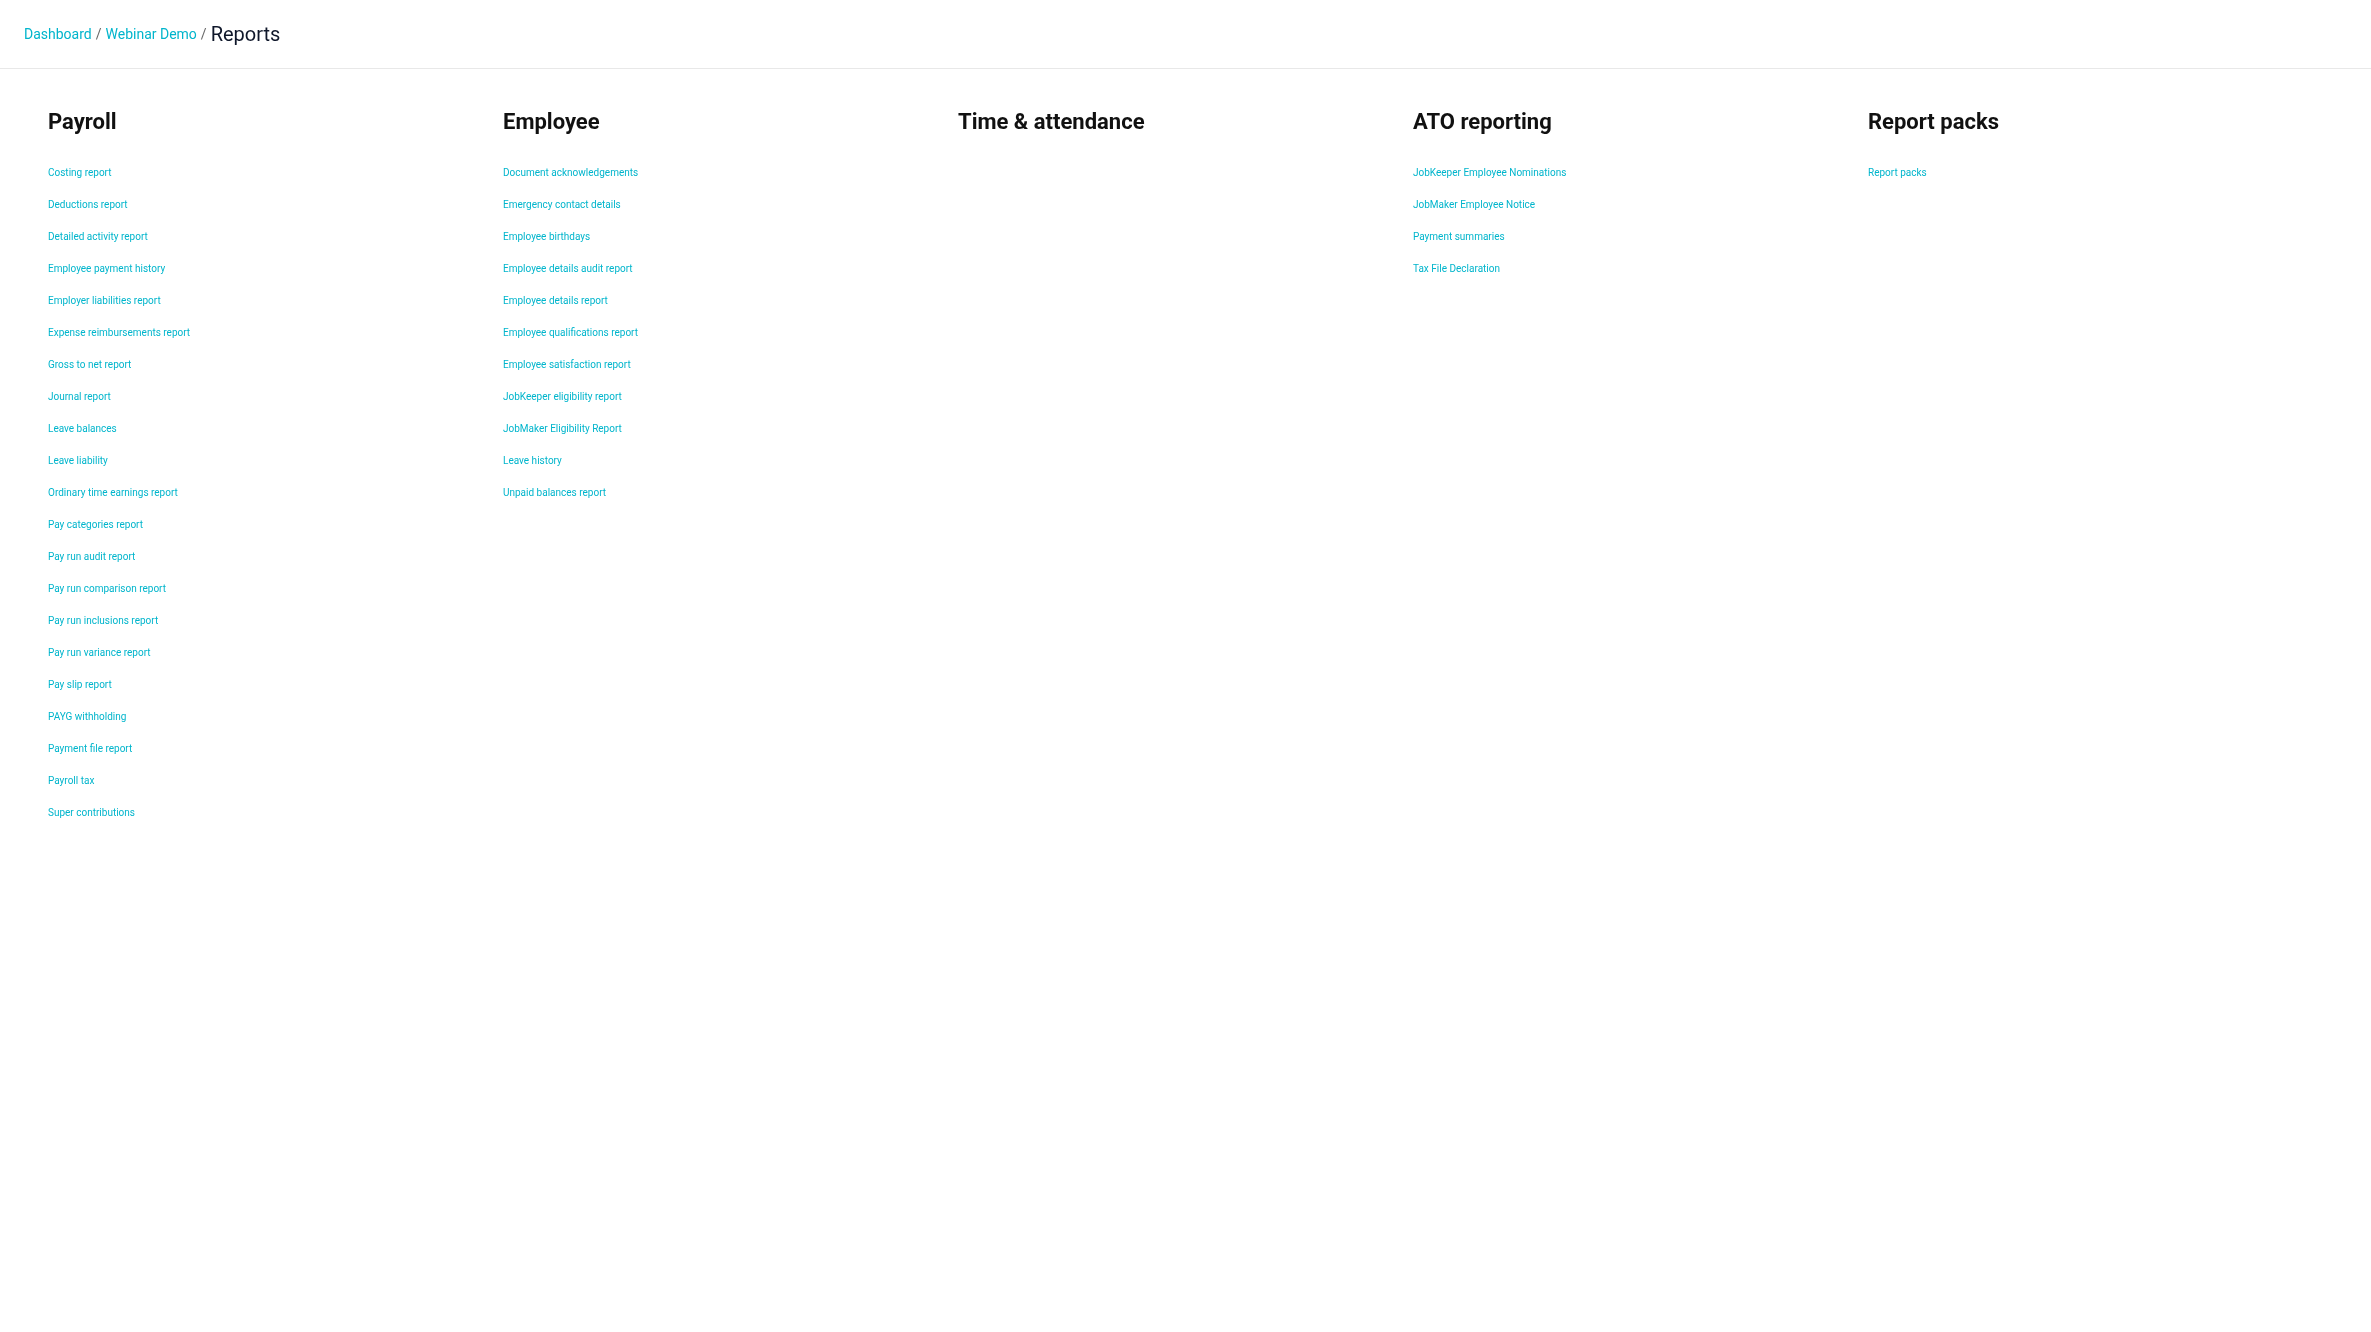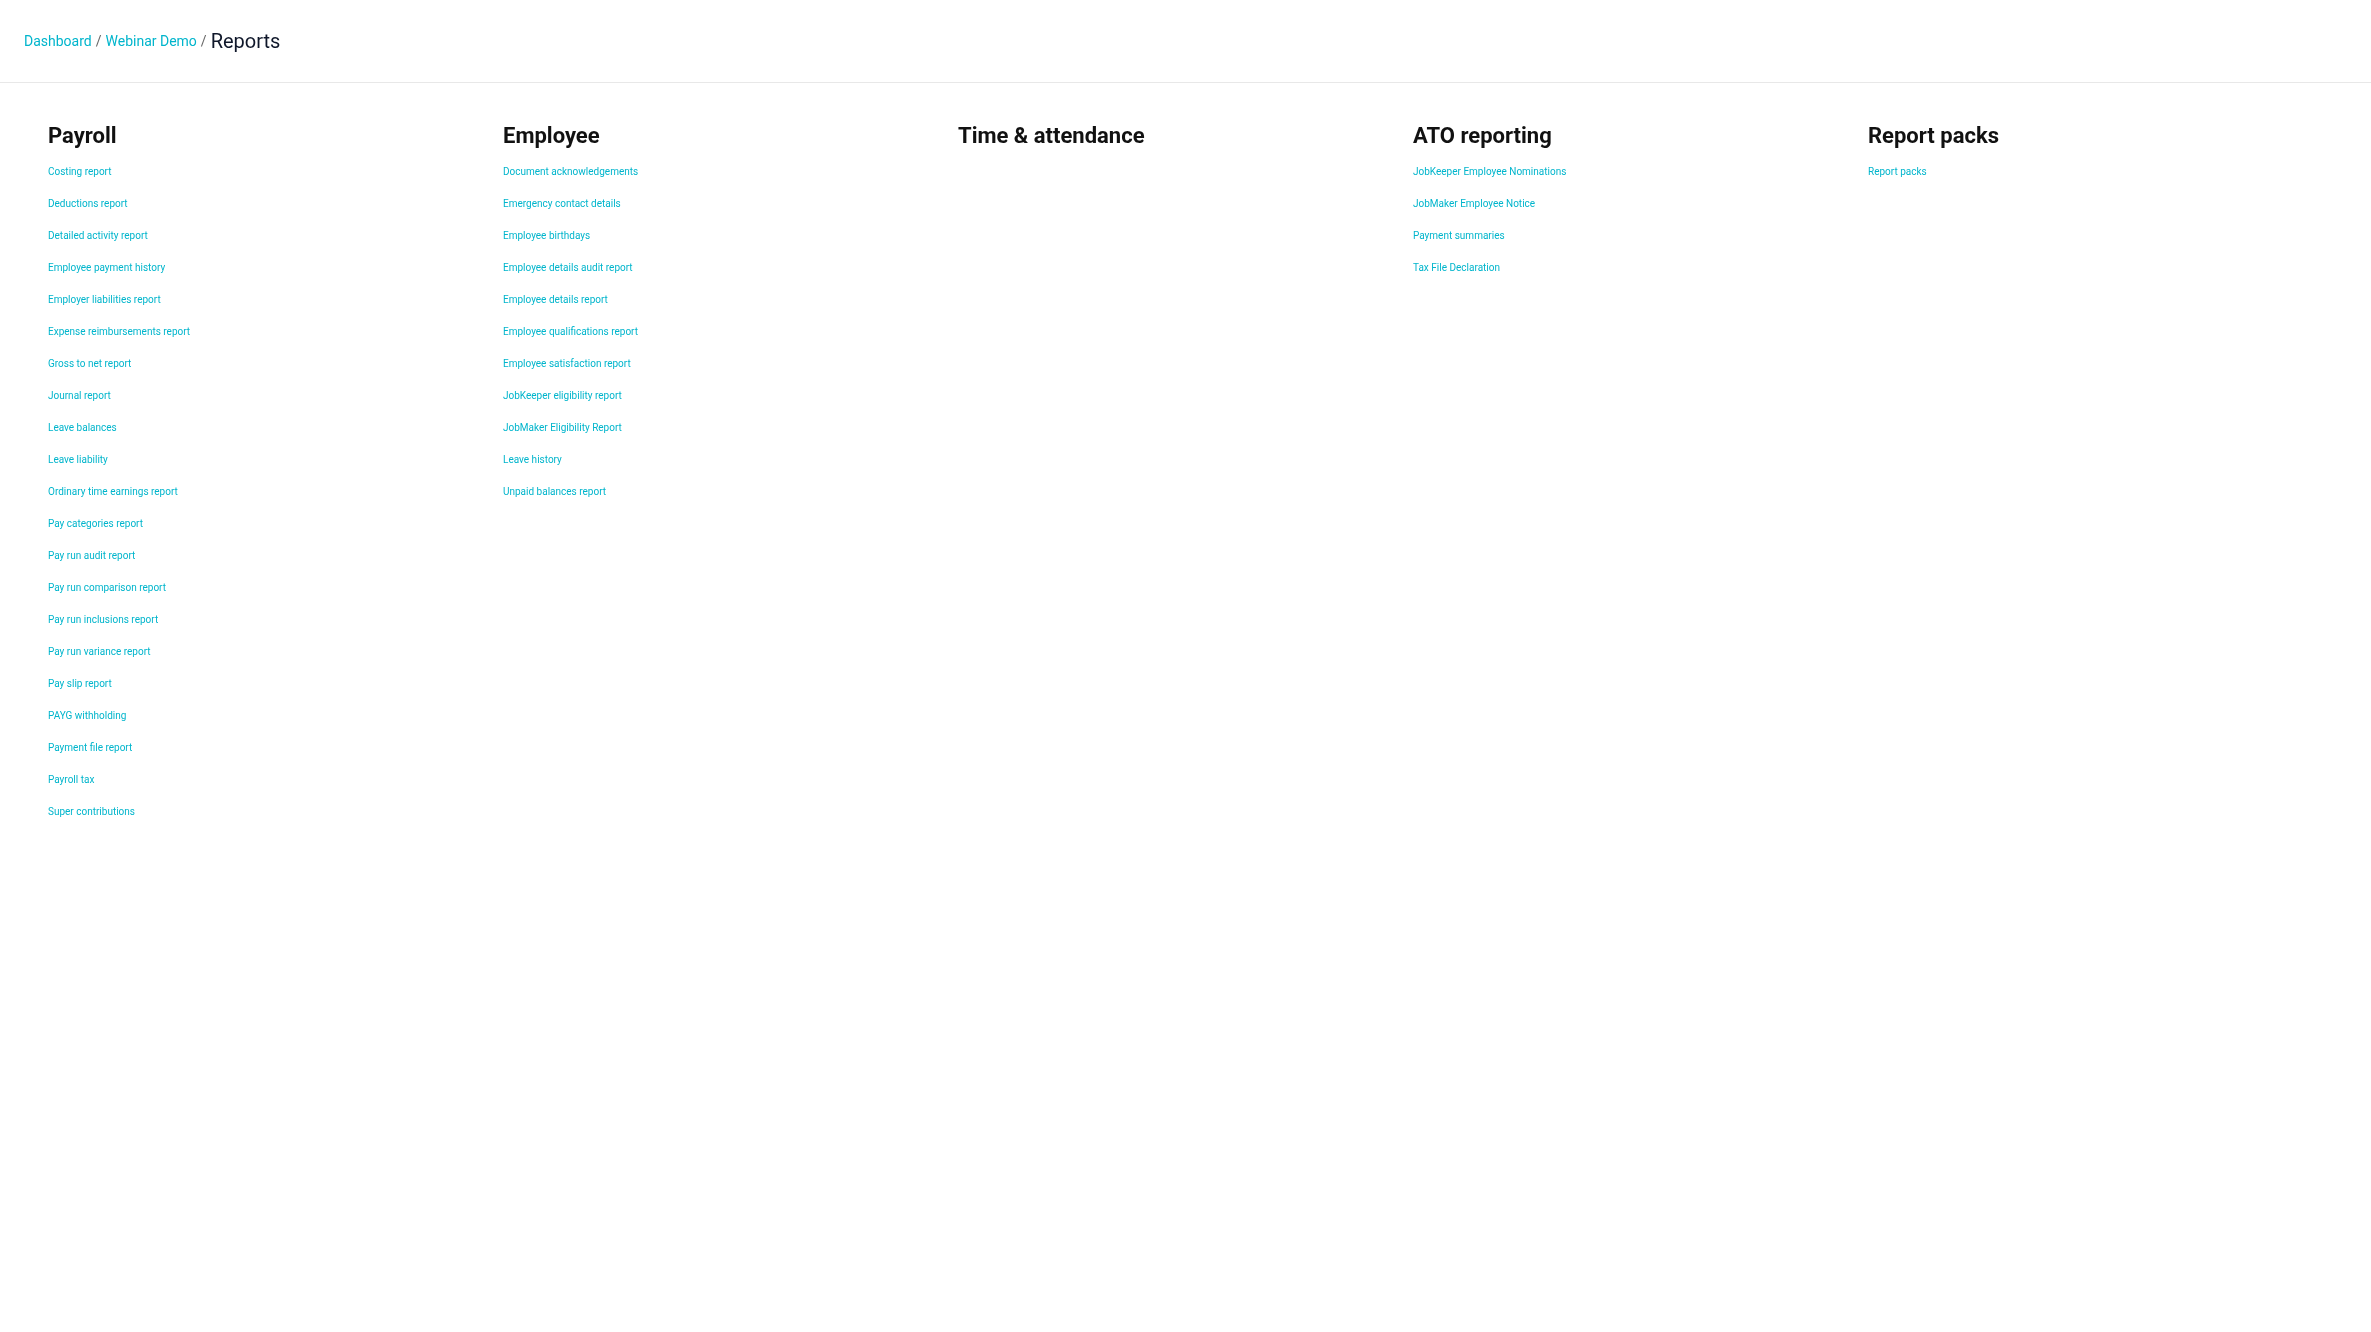--- a/index.html
+++ b/index.html
@@ -9,21 +9,21 @@
     }
 
     body {
       font-family: -apple-system, BlinkMacSystemFont, 'Segoe UI', Roboto, sans-serif;
       background: #ffffff;
       color: #333;
       font-size: 15px;
     }
 
     .breadcrumb-bar {
-      padding: 29px 24px;
+      padding: 22px 24px;
       border-bottom: 1px solid #e8e8e8;
       display: flex;
       align-items: center;
       gap: 4px;
     }
 
     .breadcrumb-link {
       color: #00b5cc;
       text-decoration: none;
       font-size: 14px;
@@ -51,21 +51,21 @@
     }
 
     .column {
       padding-right: 20px;
     }
 
     .column-title {
       font-size: 22px;
       font-weight: 700;
       color: #111;
-      margin-bottom: 13px;
+      margin-bottom: 28px;
     }
 
     .report-list {
       list-style: none;
       display: flex;
       flex-direction: column;
       gap: 14px;
     }
 
     .report-link {

